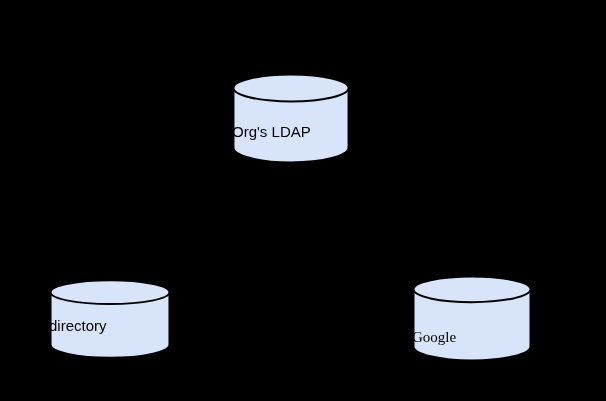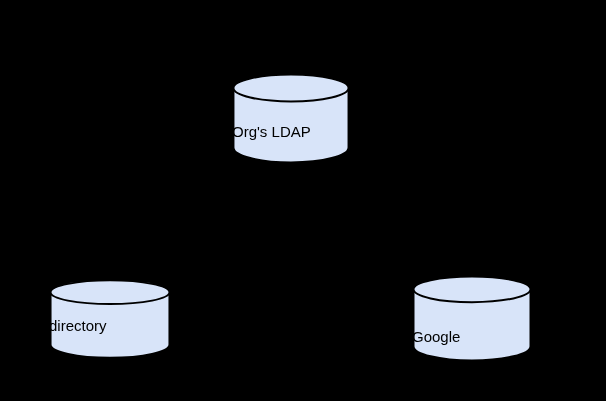--- a/index.html
+++ b/index.html
@@ -41,21 +41,21 @@
     align-items: center;
     justify-content: flex-start;
     color: var(--label-text, #000000);
     font-size: 15px;
     line-height: 26px;
     text-align: right;
     white-space: nowrap;
   }
   .node-ldap   .label { padding-top: 26px; }
   .node-emm    .label { padding-top: 13px; }
-  .node-google .label { padding-top: 37px; }
+  .node-google .label { padding-top: 37px; font-family: Liberation Serif, serif; }
 </style>
 </head>
 <body>
 
 <div class="canvas">
 
   <div class="node node-ldap">
     <svg class="cyl" viewBox="0 0 120 88" preserveAspectRatio="none" aria-hidden="true">
       <path class="cyl-body" d="M1.5 14.5 L1.5 72 A58.5 14.5 0 0 0 118.5 72 L118.5 14.5"></path>
       <ellipse class="cyl-top" cx="60" cy="14.5" rx="58.5" ry="13"></ellipse>

